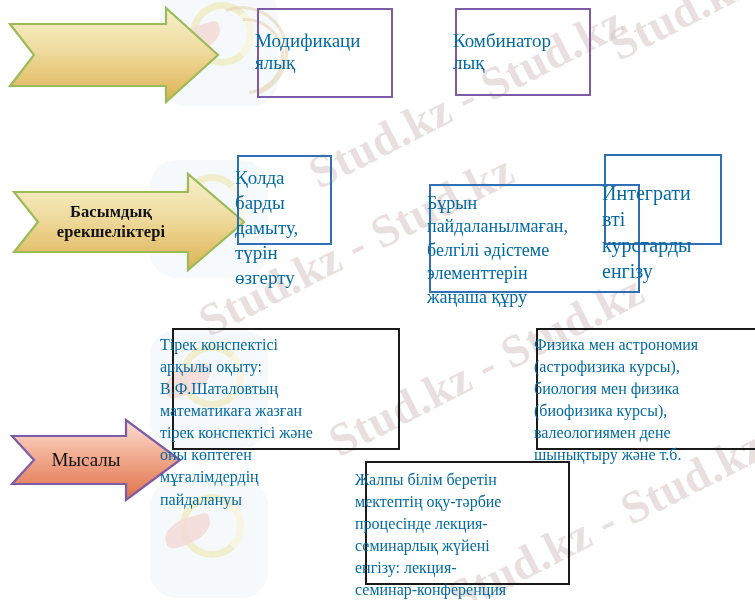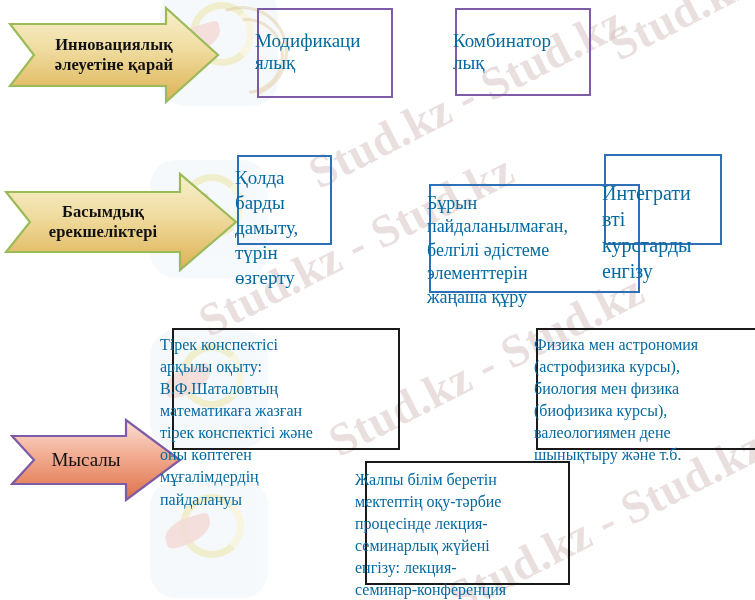--- a/index.html
+++ b/index.html
@@ -143,35 +143,33 @@
       <svg viewBox="0 0 212 98" preserveAspectRatio="none">
         <defs>
           <linearGradient id="goldgrad1" x1="0" y1="0" x2="0" y2="1">
             <stop offset="0%" stop-color="#f7f0cd"></stop>
             <stop offset="42%" stop-color="#f0dda2"></stop>
             <stop offset="100%" stop-color="#ddb253"></stop>
           </linearGradient>
         </defs>
         <polygon points="2,18 158,18 158,2 210,49 158,96 158,80 2,80 26,49" fill="url(#goldgrad1)" stroke="#9bbb59" stroke-width="2.2"></polygon>
       </svg>
-      <div class="alabel">Инновациялық
-әлеуетіне қарай</div>
     </div>
 
     <div class="box box-purple" style="left:257px; top:8px; width:136px; height:90px;">
       <div class="btext" style="top:20px; font-size:19px;">Модификаци
 ялық</div>
     </div>
 
     <div class="box box-purple" style="left:455px; top:8px; width:136px; height:88px;">
       <div class="btext" style="top:20px; font-size:19px;">Комбинатор
 лық</div>
     </div>
 
-    <div class="arrow arrow-gold" style="left:4px; top:170px; width:234px; height:104px;align-items:center;">
+    <div class="arrow arrow-gold" style="left:12px; top:170px; width:234px; height:104px;align-items:center;">
       <svg viewBox="0 0 234 104" preserveAspectRatio="none">
         <defs>
           <linearGradient id="goldgrad2" x1="0" y1="0" x2="0" y2="1">
             <stop offset="0%" stop-color="#f7f0cd"></stop>
             <stop offset="42%" stop-color="#f0dda2"></stop>
             <stop offset="100%" stop-color="#ddb253"></stop>
           </linearGradient>
         </defs>
         <polygon points="2,22 176,22 176,4 232,52 176,100 176,82 2,82 26,52" fill="url(#goldgrad2)" stroke="#9bbb59" stroke-width="2.2"></polygon>
       </svg>

